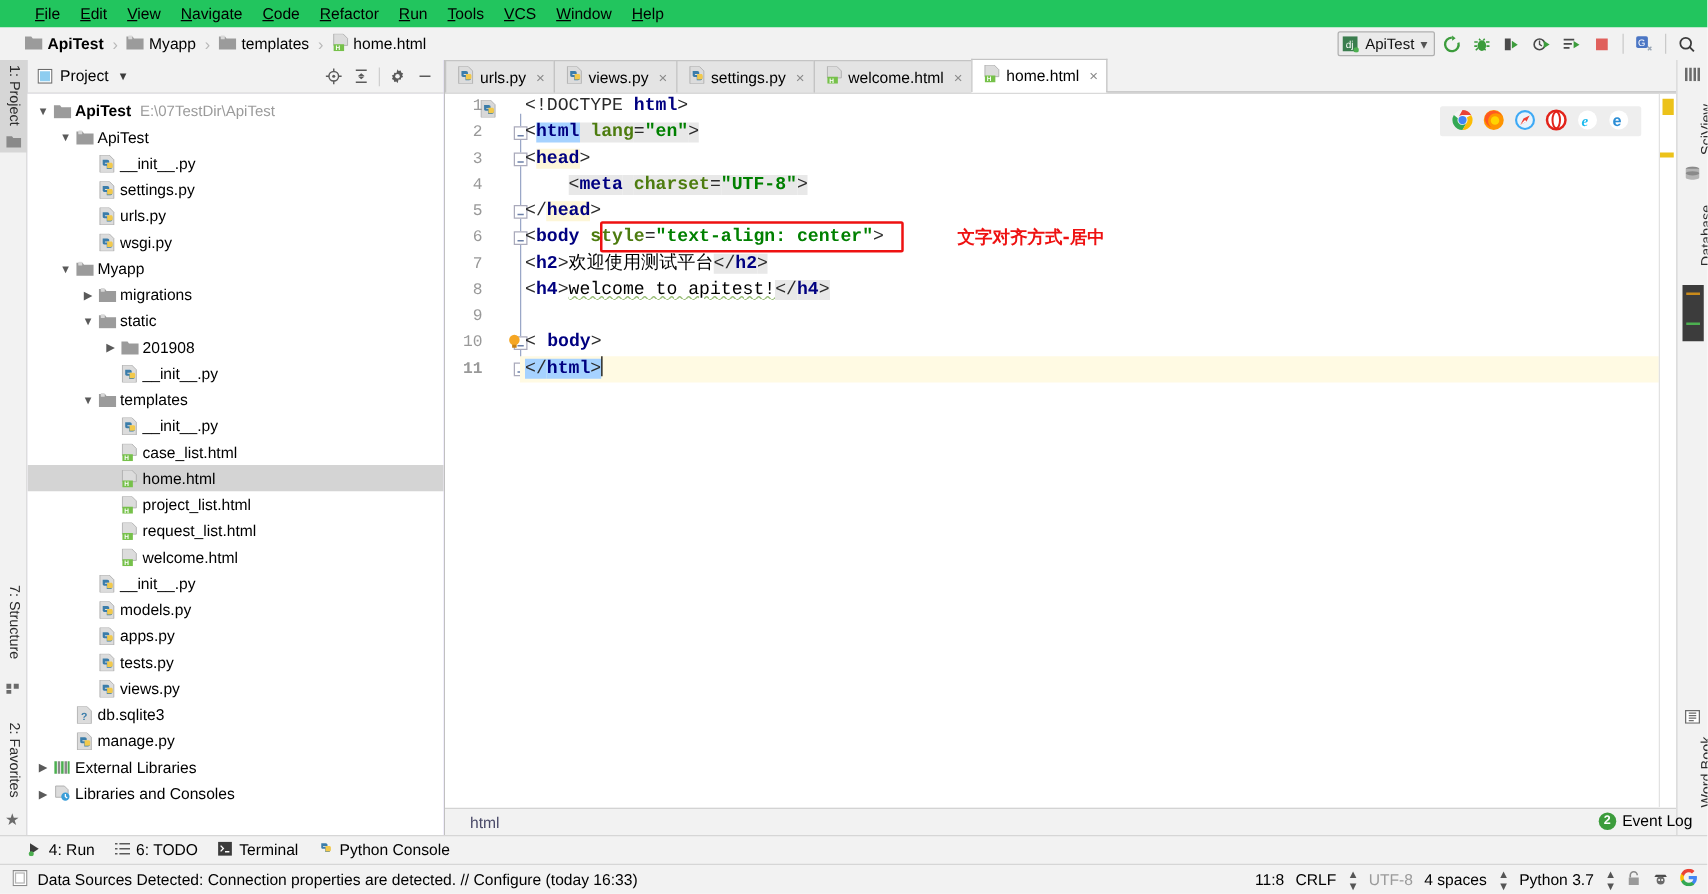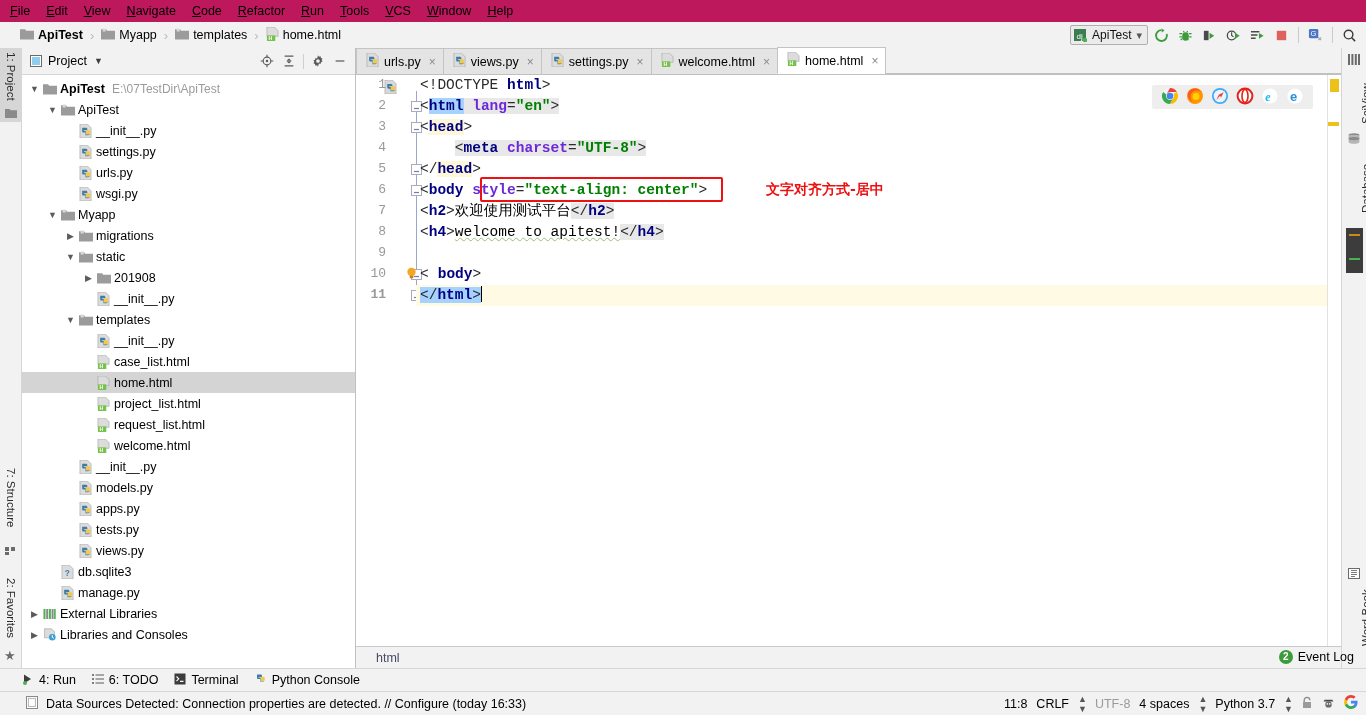--- a/index.html
+++ b/index.html
@@ -6,22 +6,22 @@
   html, body { margin:0; padding:0; }
   body {
     width:1366px; height:715px; overflow:hidden;
     font-family:"Liberation Sans", sans-serif;
     font-size:12px; color:#000; background:#f2f2f2;
     -webkit-font-smoothing:antialiased;
   }
   .app { position:relative; width:1366px; height:715px; }
 
   
-  .menubar { height:22px; background:#be185d; display:flex; align-items:center;
-             padding-left:2px; border-bottom:0px; }
+  .menubar { height:22px; background:#22c55e; display:flex; align-items:center;
+             padding-left:20px; border-bottom:0px; }
   .menubar .mi { padding:2px 8px; font-size:12.5px; color:#000; cursor:default;
                  font-family:"Liberation Sans", sans-serif; }
   .menubar .mi u { text-decoration:underline; }
 
   
   .toolbar { height:26px; background:#f2f2f2; display:flex; align-items:center;
              padding-left:18px; position:relative; }
   .crumb { display:flex; align-items:center; font-size:12.5px; }
   .crumb .seg { display:flex; align-items:center; padding:0 2px; }
   .crumb .seg .txt { margin-left:4px; }
@@ -91,21 +91,21 @@
   .fold { position:absolute; left:55px; width:11px; height:11px;
           border:1px solid #aab; background:#fff; }
   .foldline { position:absolute; left:60px; width:1px; background:#9aa7c7; }
   .code { flex:1; position:relative; font-family:"Liberation Mono", monospace;
           font-size:14.5px; line-height:21px; padding-left:9px; white-space:pre;
           letter-spacing:0px; }
   .ln { position:absolute; left:4px; white-space:pre; }
   .hlrow { position:absolute; left:0; right:0; height:21px; background:#fffae3; }
   .k-tag { color:#000080; font-weight:bold; }
   .k-doct { color:#2b2b2b; }
-  .k-attr { color:#6d28d9; font-weight:bold; }
+  .k-attr { color:#4d7c0f; font-weight:bold; }
   .k-val  { color:#008000; font-weight:bold; }
   .k-txt  { color:#000; }
   .k-br   { color:#2b2b2b; }
   .selbg  { background:#a6d2ff; }
   .tagbg  { background:#e8e8e8; }
   .headbg { background:#fdf6d8; }
   .wavy { text-decoration: underline; text-decoration-style: wavy;
           text-decoration-color:#9bbf7a; text-decoration-thickness:1px; }
   .caret { display:inline-block; width:1px; height:16px; background:#000;
            vertical-align:-3px; }
@@ -124,21 +124,21 @@
 
   .crumbbar { height:22px; flex:none; background:#f2f2f2; border-top:1px solid #c9c9c9;
               display:flex; align-items:center; padding-left:20px; font-size:12.5px;
               color:#4a4a68; }
 
   
   .bottom { position:absolute; left:0; right:0; bottom:0; height:47px; background:#f2f2f2; }
   .tools { height:23px; display:flex; align-items:center; padding-left:22px; gap:16px;
            font-size:12.5px; border-top:1px solid #d6d6d6; }
   .tools .t { display:flex; align-items:center; gap:5px; }
-  .status { height:24px; display:flex; align-items:center; padding-left:26px;
+  .status { height:24px; display:flex; align-items:center; padding-left:10px;
             font-size:12.5px; border-top:1px solid #d6d6d6; position:relative; }
   .status .msg { margin-left:8px; }
   .st-right { position:absolute; right:8px; display:flex; align-items:center; gap:9px;
               font-size:12.5px; }
   .st-right .dim { color:#9a9a9a; }
   .st-right .updown { color:#555; font-size:9px; letter-spacing:-1px; }
   .evlog { position:absolute; right:12px; top:-23px; height:23px; display:flex;
            align-items:center; gap:5px; font-size:12.5px; }
   .badge { width:14px; height:14px; border-radius:50%; background:#3c9c3c; color:#fff;
            font-size:10px; display:flex; align-items:center; justify-content:center;

